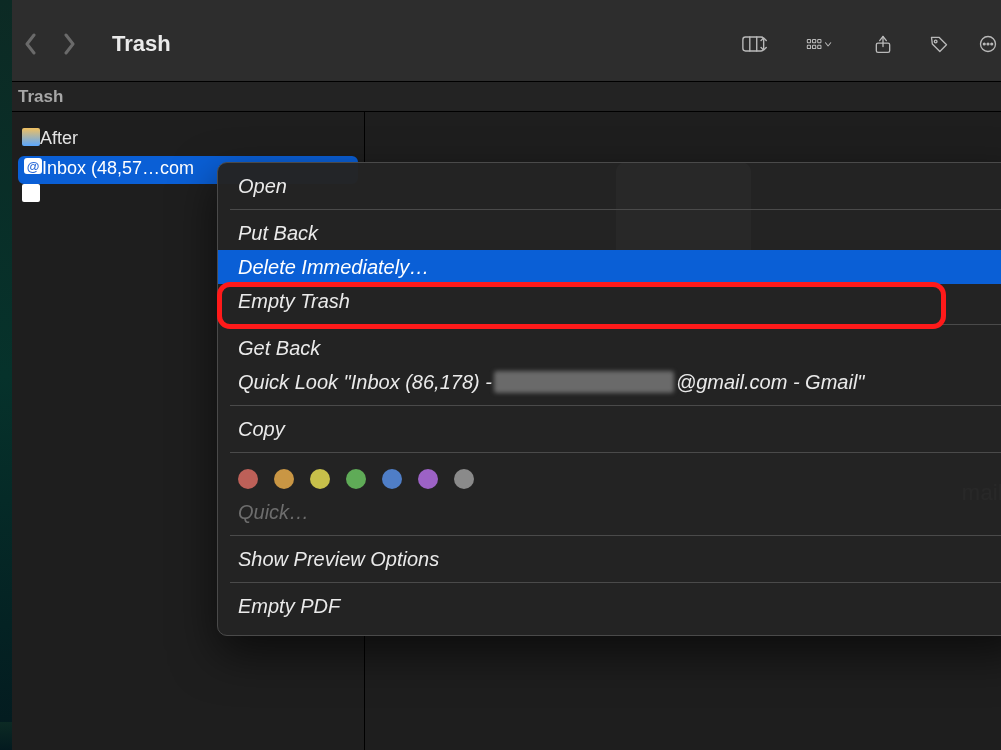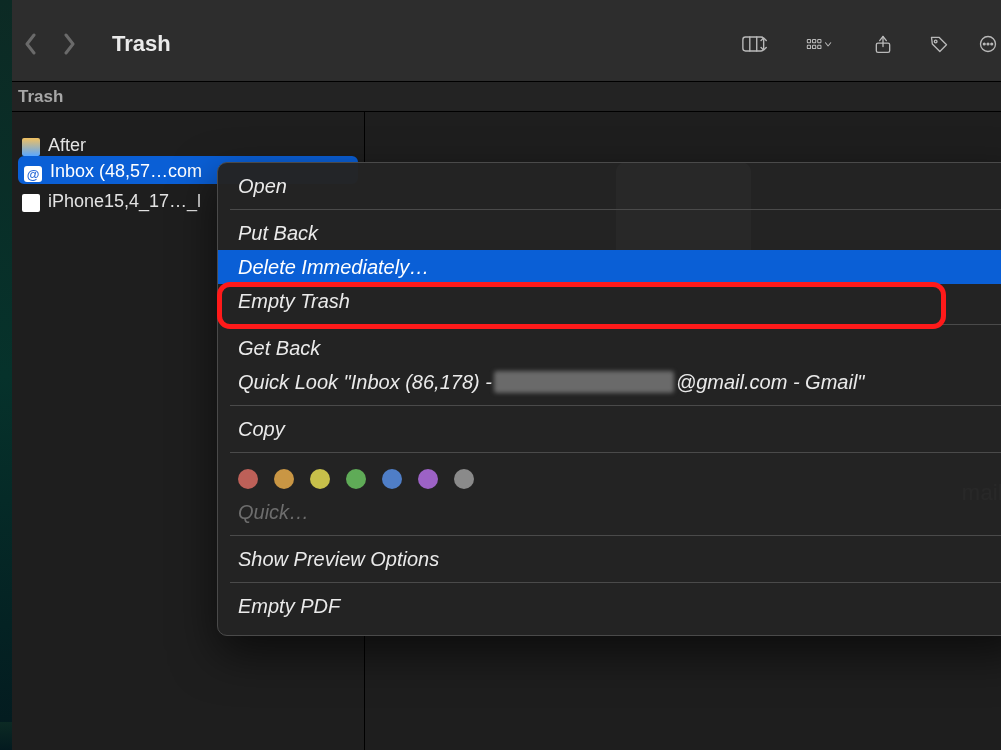--- a/index.html
+++ b/index.html
@@ -82,24 +82,24 @@
     background: #1e1e1e;
     display: flex;
   }
   .col {
     width: 353px;
     border-right: 1px solid #000;
     padding-top: 16px;
   }
   .file-row {
     display: flex;
-    align-items: flex-end;
+    align-items: flex-start;
     height: 28px;
     padding-left: 10px;
-    gap: 8px;
+    gap: 0;
     font-size: 18px;
     color: #e3e3e3;
     white-space: nowrap;
     overflow: hidden;
   }
   .file-row.selected {
     background: #0a5fd6;
     color: #fff;
     border-radius: 6px;
     margin: 0 6px 0 6px;
@@ -309,21 +309,20 @@
     <div class="file-row">
       <span class="ficon thumb"></span>
       <span>After</span>
     </div>
     <div class="file-row selected">
       <span class="ficon mail">@</span>
       <span>Inbox (48,57…com</span>
     </div>
     <div class="file-row">
       <span class="ficon doc"></span>
-      <span>iPhone15,4_17…_l</span>
     </div>
   </div>
 
   <div class="preview">
     <div class="doc-large">
       <div class="doc-fold"></div>
     </div>
     <div class="preview-label">mail</div>
   </div>
 </div>

